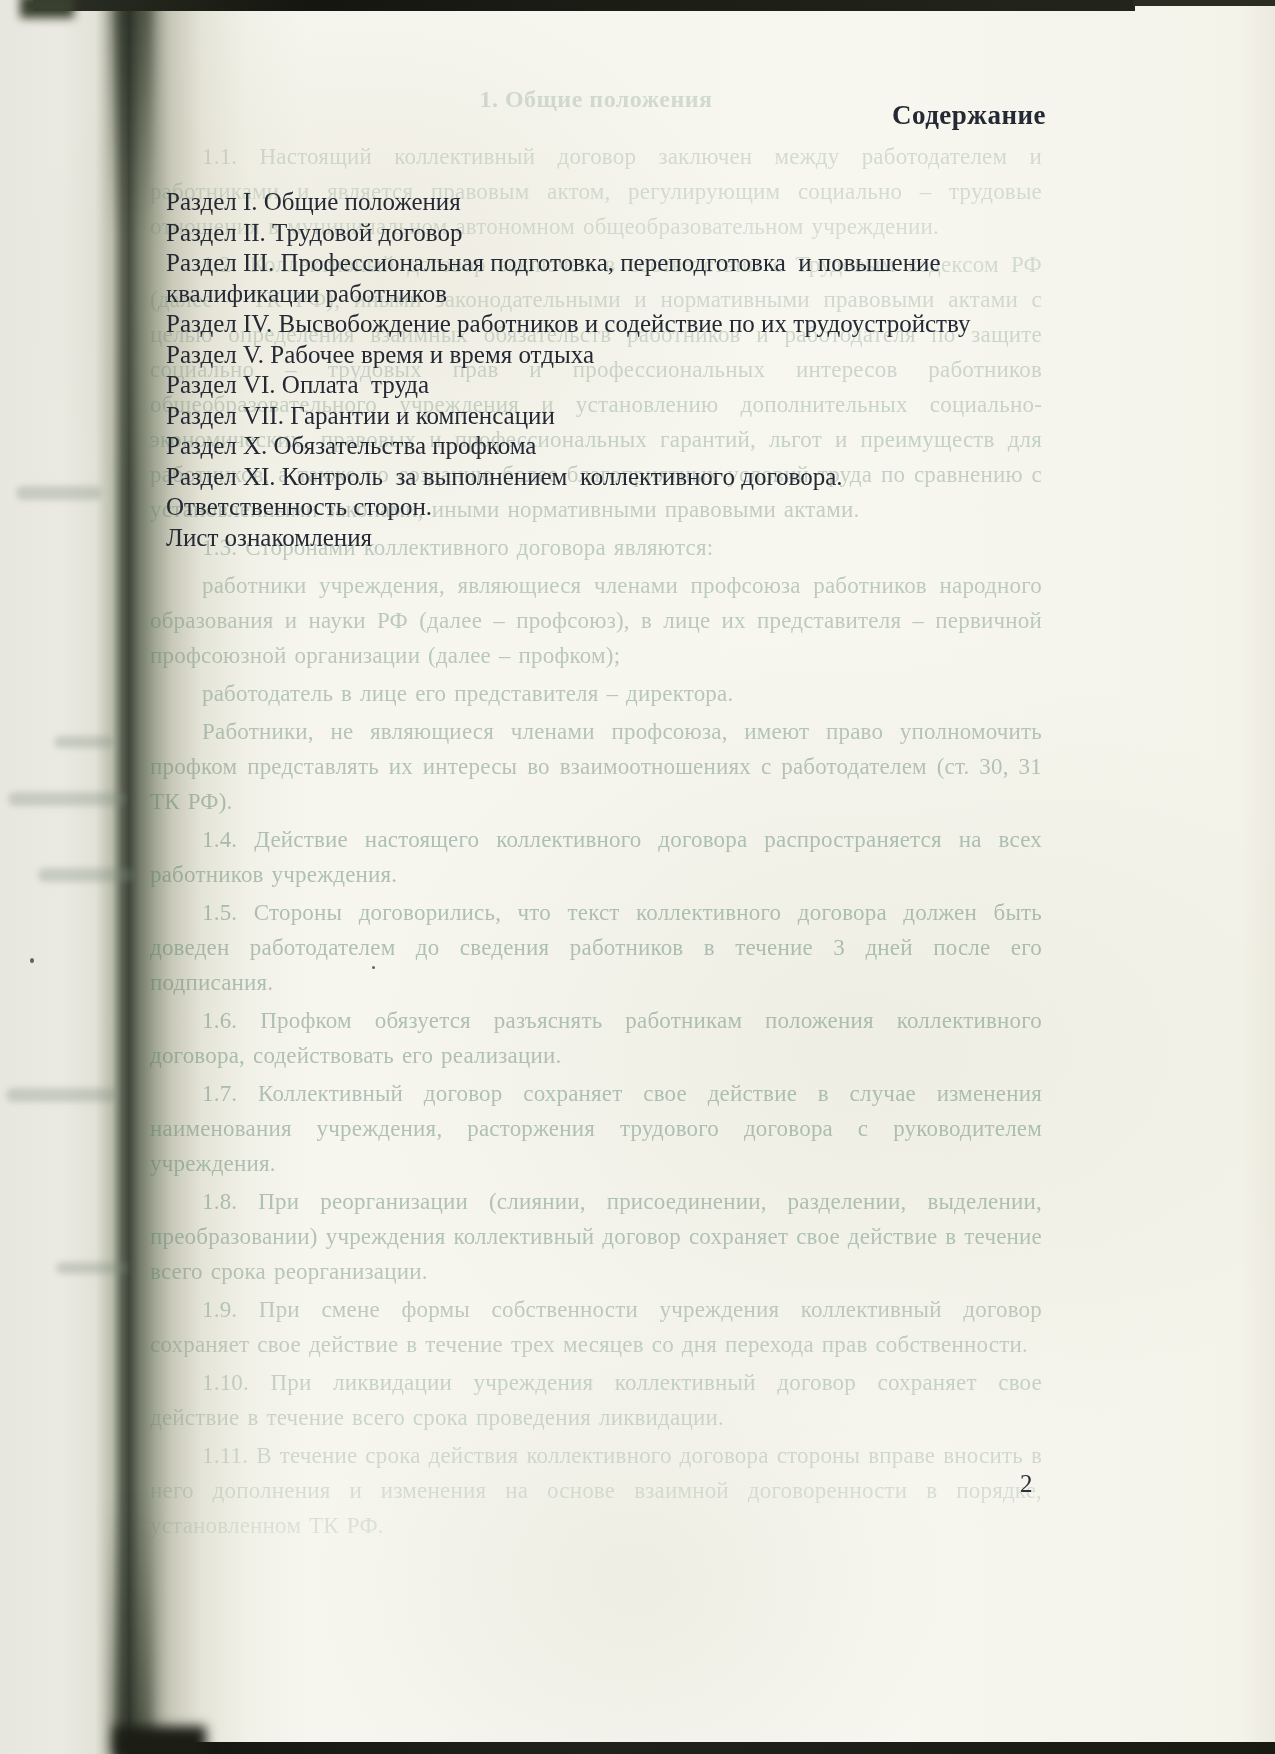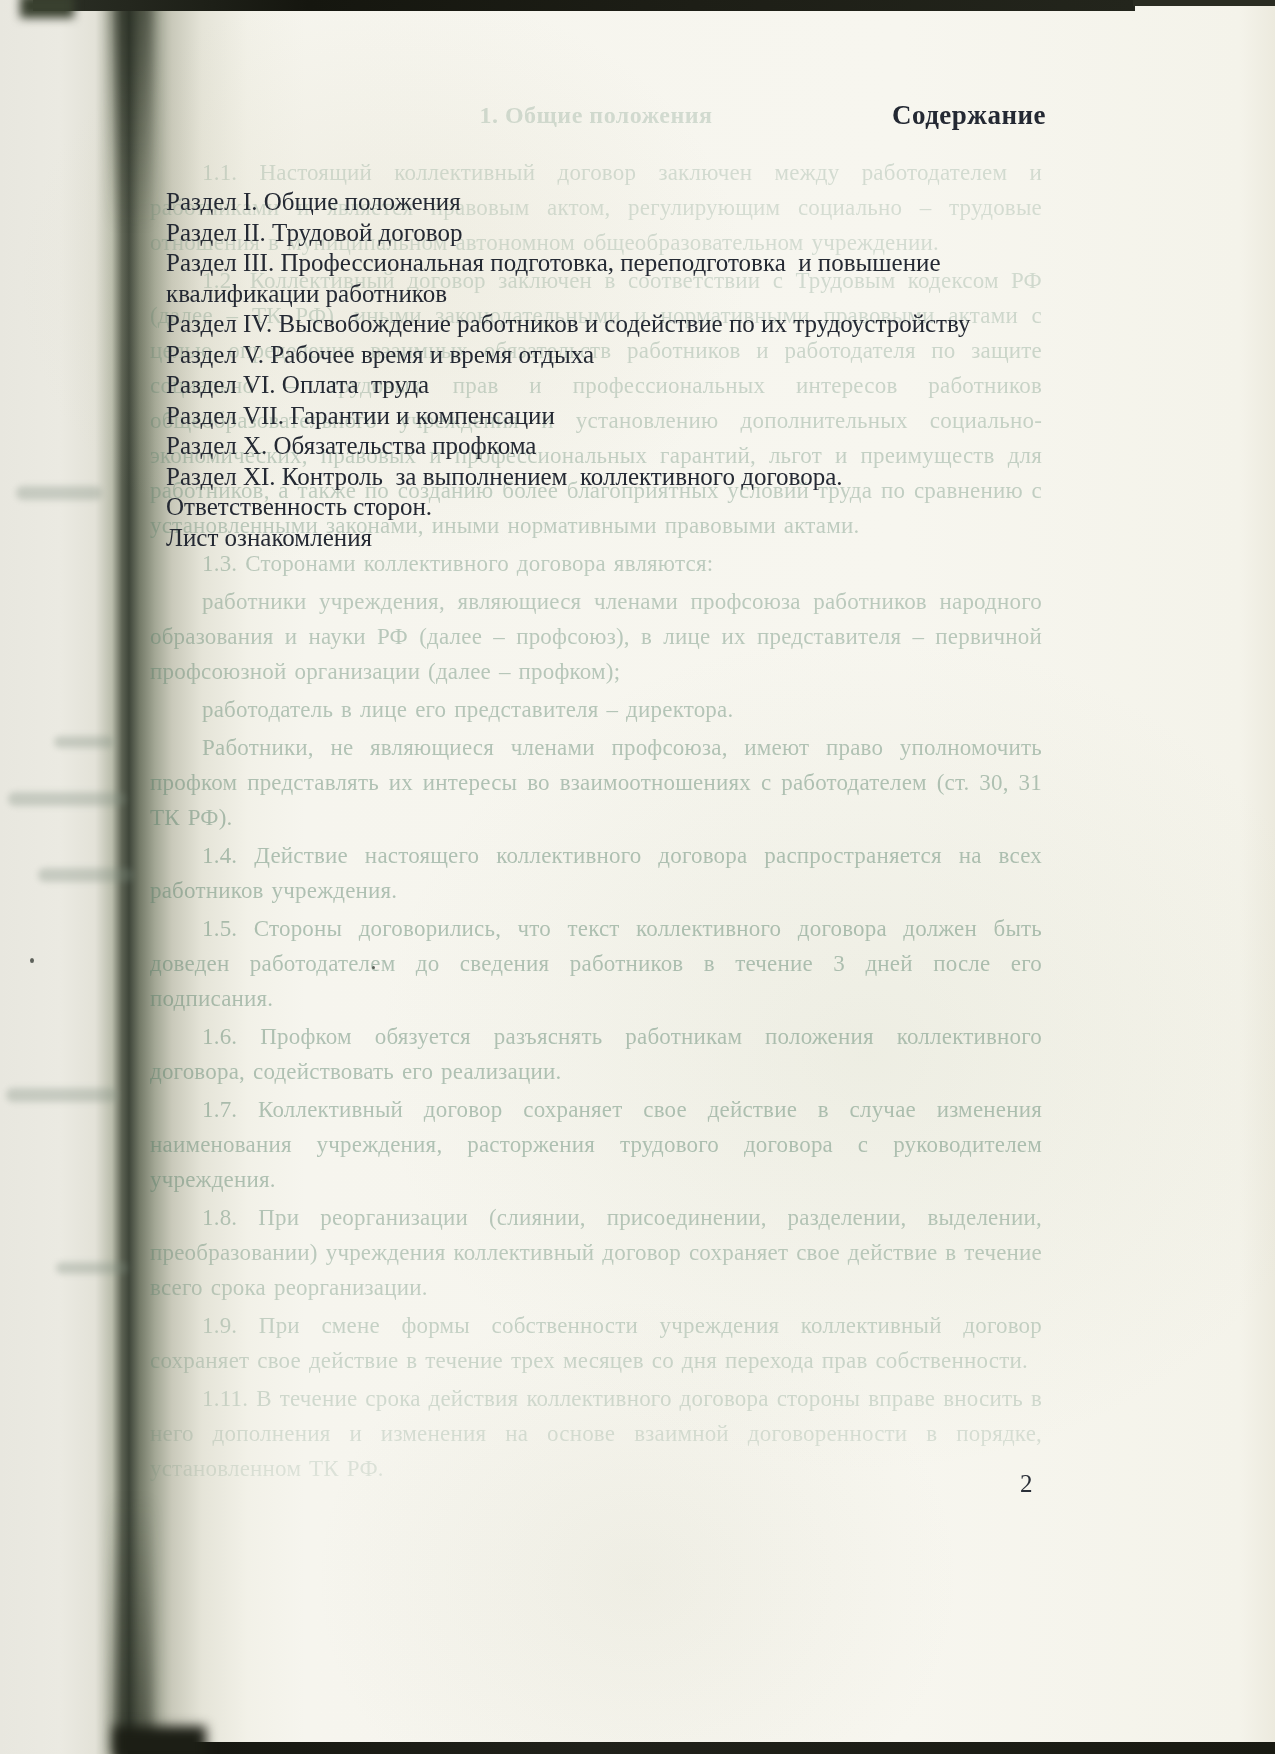--- a/index.html
+++ b/index.html
@@ -26,21 +26,21 @@
   .corner-bl{position:absolute;left:114px;bottom:-8px;width:92px;height:36px;background:#1c1e15;filter:blur(6px);}
   .gutter-top{position:absolute;left:110px;top:0;width:44px;height:230px;
     background:linear-gradient(180deg,rgba(25,30,20,.5),transparent);filter:blur(6px);}
   .gutter-bottom{position:absolute;left:110px;bottom:0;width:44px;height:260px;
     background:linear-gradient(0deg,rgba(25,30,20,.45),transparent);filter:blur(6px);}
 
   .ghost{position:absolute;left:150px;top:86px;width:892px;
     color:#4f7a63;opacity:.45;filter:blur(.7px);letter-spacing:.2px;
     -webkit-mask-image:linear-gradient(180deg,rgba(0,0,0,.5) 0%,rgba(0,0,0,.45) 10%,rgba(0,0,0,.7) 28%,rgba(0,0,0,.95) 52%,rgba(0,0,0,.92) 78%,rgba(0,0,0,.5) 94%,rgba(0,0,0,.3) 100%);
     mask-image:linear-gradient(180deg,rgba(0,0,0,.5) 0%,rgba(0,0,0,.45) 10%,rgba(0,0,0,.7) 28%,rgba(0,0,0,.95) 52%,rgba(0,0,0,.92) 78%,rgba(0,0,0,.5) 94%,rgba(0,0,0,.3) 100%);}
-  .ghost-heading{text-align:center;font-weight:bold;font-size:24px;margin:16px 0 26px 0;letter-spacing:.5px;}
+  .ghost-heading{text-align:center;font-weight:bold;font-size:24px;margin:0 0 26px 0;letter-spacing:.5px;}
   .ghost p{margin:0 0 3px 0;font-size:23px;line-height:35px;text-align:justify;text-indent:52px;word-spacing:2px;}
 
   .smudge{position:absolute;background:#7b8a7c;filter:blur(3px);opacity:.32;border-radius:8px;}
   .sm1{left:16px;top:486px;width:86px;height:14px;}
   .sm2{left:54px;top:736px;width:60px;height:12px;}
   .sm3{left:8px;top:792px;width:118px;height:14px;}
   .sm4{left:38px;top:868px;width:96px;height:14px;}
   .sm5{left:6px;top:1088px;width:112px;height:14px;}
   .sm6{left:56px;top:1262px;width:72px;height:12px;}
   .speck{position:absolute;width:4px;height:5px;border-radius:50%;background:#3a3f38;opacity:.8;}
@@ -67,20 +67,21 @@
         <p>1.3. Сторонами коллективного договора являются:</p>
         <p>работники учреждения, являющиеся членами профсоюза работников народного образования и науки РФ (далее – профсоюз), в лице их представителя – первичной профсоюзной организации (далее – профком);</p>
         <p>работодатель в лице его представителя – директора.</p>
         <p>Работники, не являющиеся членами профсоюза, имеют право уполномочить профком представлять их интересы во взаимоотношениях с работодателем (ст. 30, 31 ТК РФ).</p>
         <p>1.4. Действие настоящего коллективного договора распространяется на всех работников учреждения.</p>
         <p>1.5. Стороны договорились, что текст коллективного договора должен быть доведен работодателем до сведения работников в течение 3 дней после его подписания.</p>
         <p>1.6. Профком обязуется разъяснять работникам положения коллективного договора, содействовать его реализации.</p>
         <p>1.7. Коллективный договор сохраняет свое действие в случае изменения наименования учреждения, расторжения трудового договора с руководителем учреждения.</p>
         <p>1.8. При реорганизации (слиянии, присоединении, разделении, выделении, преобразовании) учреждения коллективный договор сохраняет свое действие в течение всего срока реорганизации.</p>
         <p>1.9. При смене формы собственности учреждения коллективный договор сохраняет свое действие в течение трех месяцев со дня перехода прав собственности.</p>
+        <p>1.10. При ликвидации учреждения коллективный договор сохраняет свое действие в течение всего срока проведения ликвидации.</p>
         <p>1.11. В течение срока действия коллективного договора стороны вправе вносить в него дополнения и изменения на основе взаимной договоренности в порядке, установленном ТК РФ.</p>
       </div>
   </div>
 
   <div class="smudge sm1"></div>
   <div class="smudge sm2"></div>
   <div class="smudge sm3"></div>
   <div class="smudge sm4"></div>
   <div class="smudge sm5"></div>
   <div class="smudge sm6"></div>

